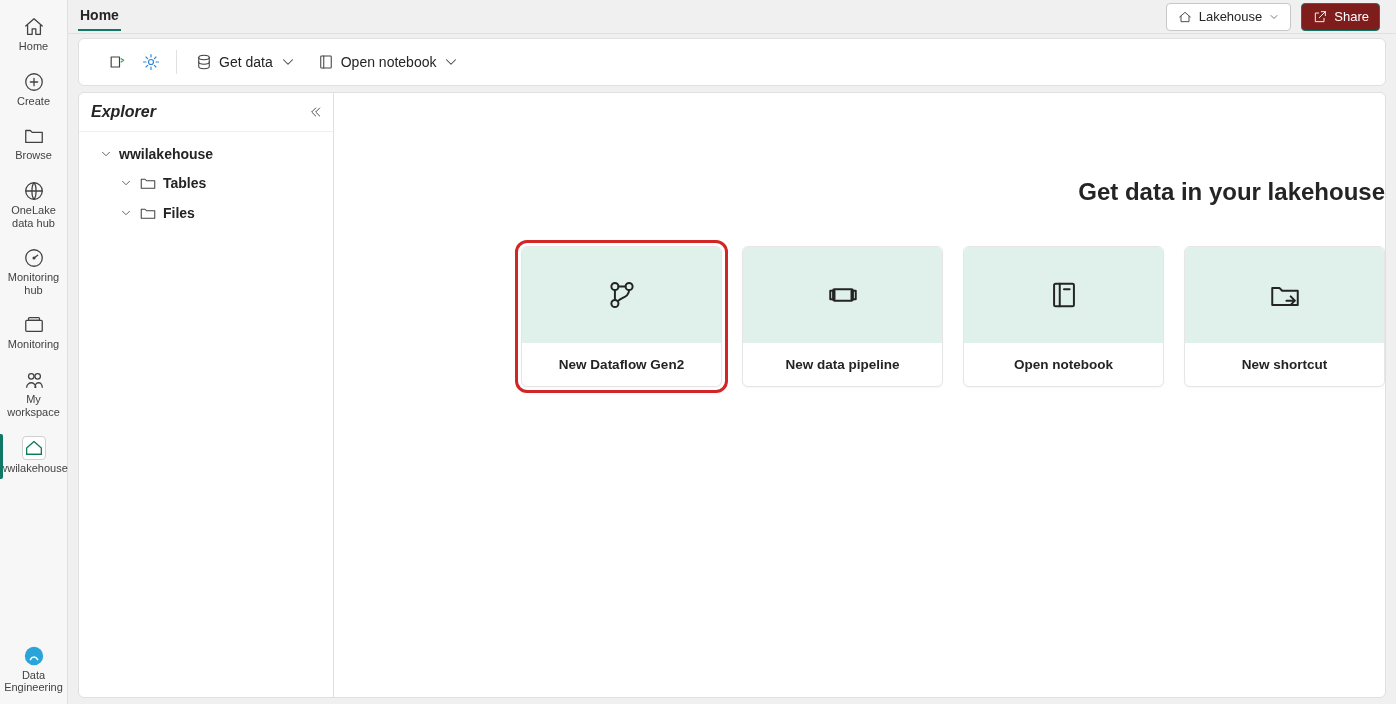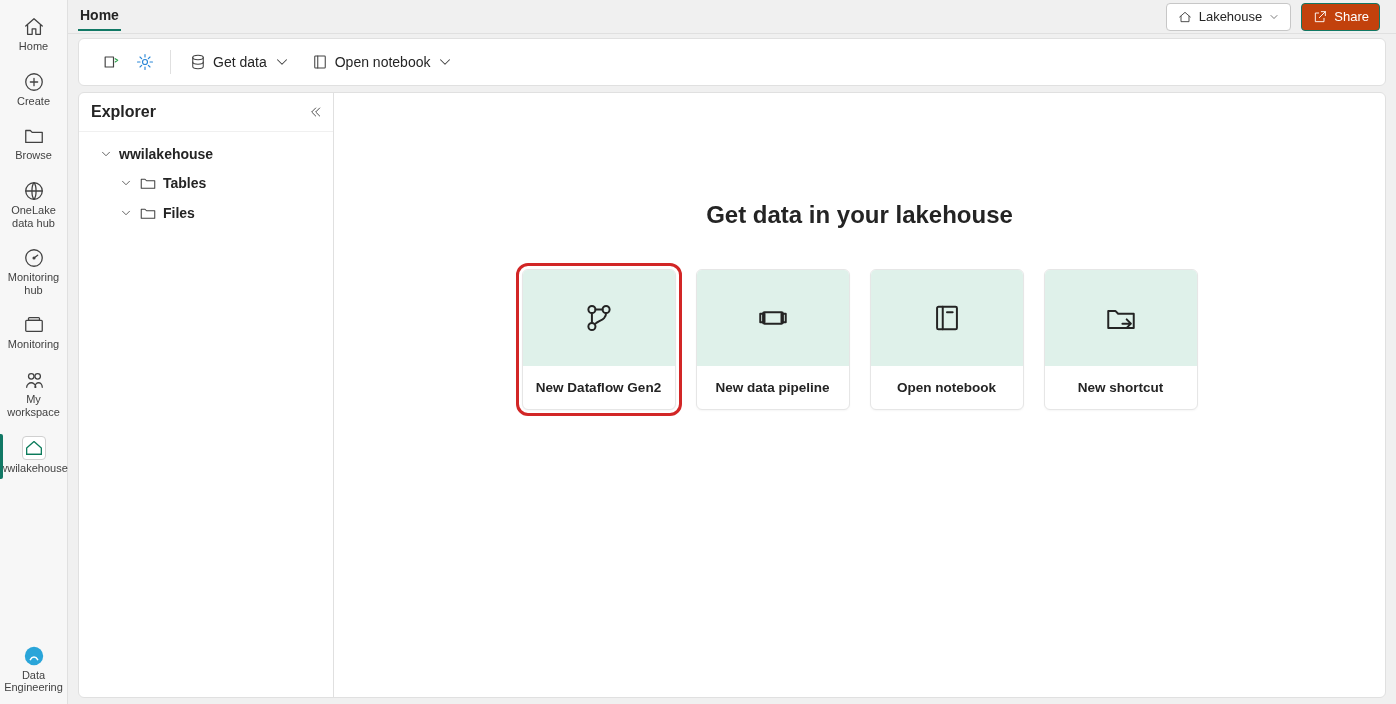--- a/index.html
+++ b/index.html
@@ -11,41 +11,41 @@
   .rail-item .lbl { font-size:11px; }
   .rail-item.selected { position:relative; }
   .rail-item.selected::before { content:""; position:absolute; left:0; top:6px; bottom:6px; width:3px; background:#117865; border-radius:0 2px 2px 0;}
   .rail-item .thumb { width:24px; height:24px; background:#fff; border:1px solid #d0d0d0; border-radius:4px; display:flex; align-items:center; justify-content:center; font-size:13px;}
   .rail-spacer { flex:1; }
   .main { flex:1; display:flex; flex-direction:column; background:#f0f0f0; }
   .topbar { display:flex; align-items:center; justify-content:space-between; padding:0 16px 0 10px; height:34px; border-bottom:1px solid #e0e0e0;}
   .title-tab { font-size:14px; font-weight:600; border-bottom:2px solid #117865; padding:4px 2px 6px; }
   .topbar-right { display:flex; gap:10px; align-items:center; }
   .btn { display:flex; align-items:center; gap:6px; padding:4px 10px; border:1px solid #c7c7c7; border-radius:4px; background:#fff; cursor:pointer; font-size:13px; color:#242424; height:28px;}
-  .btn.primary { background:#c2410c; border-color:#117865; color:#fff;}
-  .toolbar { display:flex; align-items:center; gap:4px; padding:8px 17px; background:#fff; border:1px solid #e0e0e0; border-radius:6px; margin:4px 10px 0 10px;}
+  .btn.primary { background:#7f1d1d; border-color:#117865; color:#fff;}
+  .toolbar { display:flex; align-items:center; gap:4px; padding:8px 23px; background:#fff; border:1px solid #e0e0e0; border-radius:6px; margin:4px 10px 0 10px;}
   .tb-icon-btn { width:30px; height:30px; display:flex; align-items:center; justify-content:center; cursor:pointer; border-radius:4px;}
   .tb-sep { width:1px; height:24px; background:#e0e0e0; margin:0 6px;}
   .tb-btn { display:flex; align-items:center; gap:6px; padding:4px 8px; cursor:pointer; border-radius:4px; font-size:14px;}
   .tb-btn svg { width:18px; height:18px;}
   .content { flex:1; display:flex; margin:6px 10px 6px 10px; background:#fff; border:1px solid #e0e0e0; border-radius:6px; overflow:hidden;}
   .explorer { width:255px; border-right:1px solid #e0e0e0; display:flex; flex-direction:column;}
-  .explorer-head { display:flex; align-items:center; justify-content:space-between; padding:10px 10px 10px 12px; font-size:16px; font-weight:600; border-bottom:1px solid #f0f0f0;}
+  .explorer-head { display:flex; align-items:center; justify-content:space-between; padding:10px 10px 10px 12px; font-size:16px; font-weight:600; border-bottom:1px solid #f0f0f0;font-style:italic;}
   .tree { padding:8px 6px; font-size:14px;}
   .tree-item { display:flex; align-items:center; gap:6px; padding:6px 4px; cursor:pointer;}
   .tree-item.level-1 { padding-left:14px;}
   .tree-item.level-2 { padding-left:34px;}
   .tree-item .chev { width:14px; height:14px;}
   .tree-item .fold { width:18px; height:18px;}
   .tree-item .name { font-size:14px;font-weight:bold; }
   .tree-item.root .name { font-weight:600; }
-  .canvas { flex:1; display:flex; flex-direction:column; align-items:center; padding-top:108px;}
+  .canvas { flex:1; display:flex; flex-direction:column; align-items:flex-end; padding-top:85px;}
   .canvas-title { font-size:24px; font-weight:600; margin-bottom:40px;}
   .cards { display:flex; gap:20px;}
-  .card { width:154px; border:1px solid #e6e6e6; border-radius:6px; overflow:hidden; cursor:pointer; background:#fff; box-shadow:0 1px 2px rgba(0,0,0,0.04);}
+  .card { width:201px; border:1px solid #e6e6e6; border-radius:6px; overflow:hidden; cursor:pointer; background:#fff; box-shadow:0 1px 2px rgba(0,0,0,0.04);}
   .card.highlight { outline:3px solid #d22626; outline-offset:3px;}
   .card-top { height:96px; background:#dff1ea; display:flex; align-items:center; justify-content:center;}
   .card-top svg { width:34px; height:34px; stroke:#242424; }
   .card-label { padding:14px 8px; text-align:center; font-size:13.5px; font-weight:600;}
   .chev-down { width:12px; height:12px;}
   svg { fill:none; stroke:#424242; stroke-width:1.4; stroke-linecap:round; stroke-linejoin:round; }
 </style>
 </head>
 <body>
 

